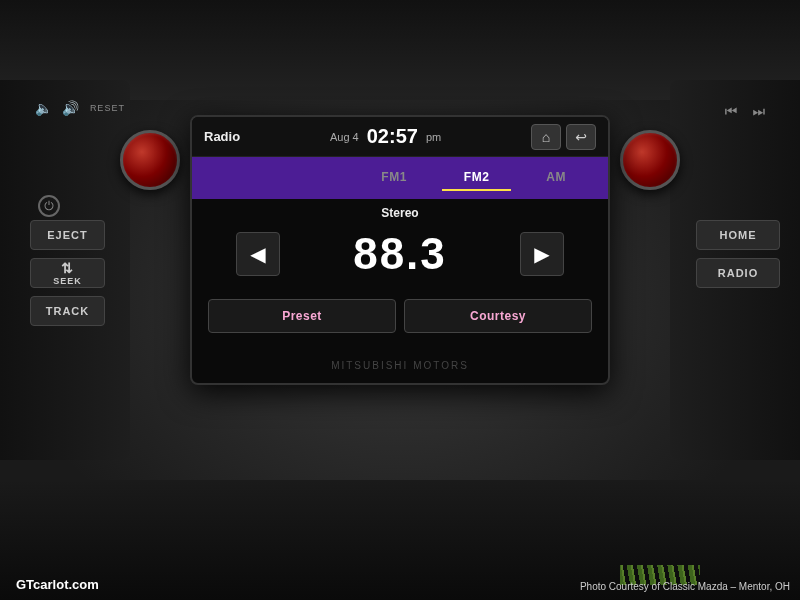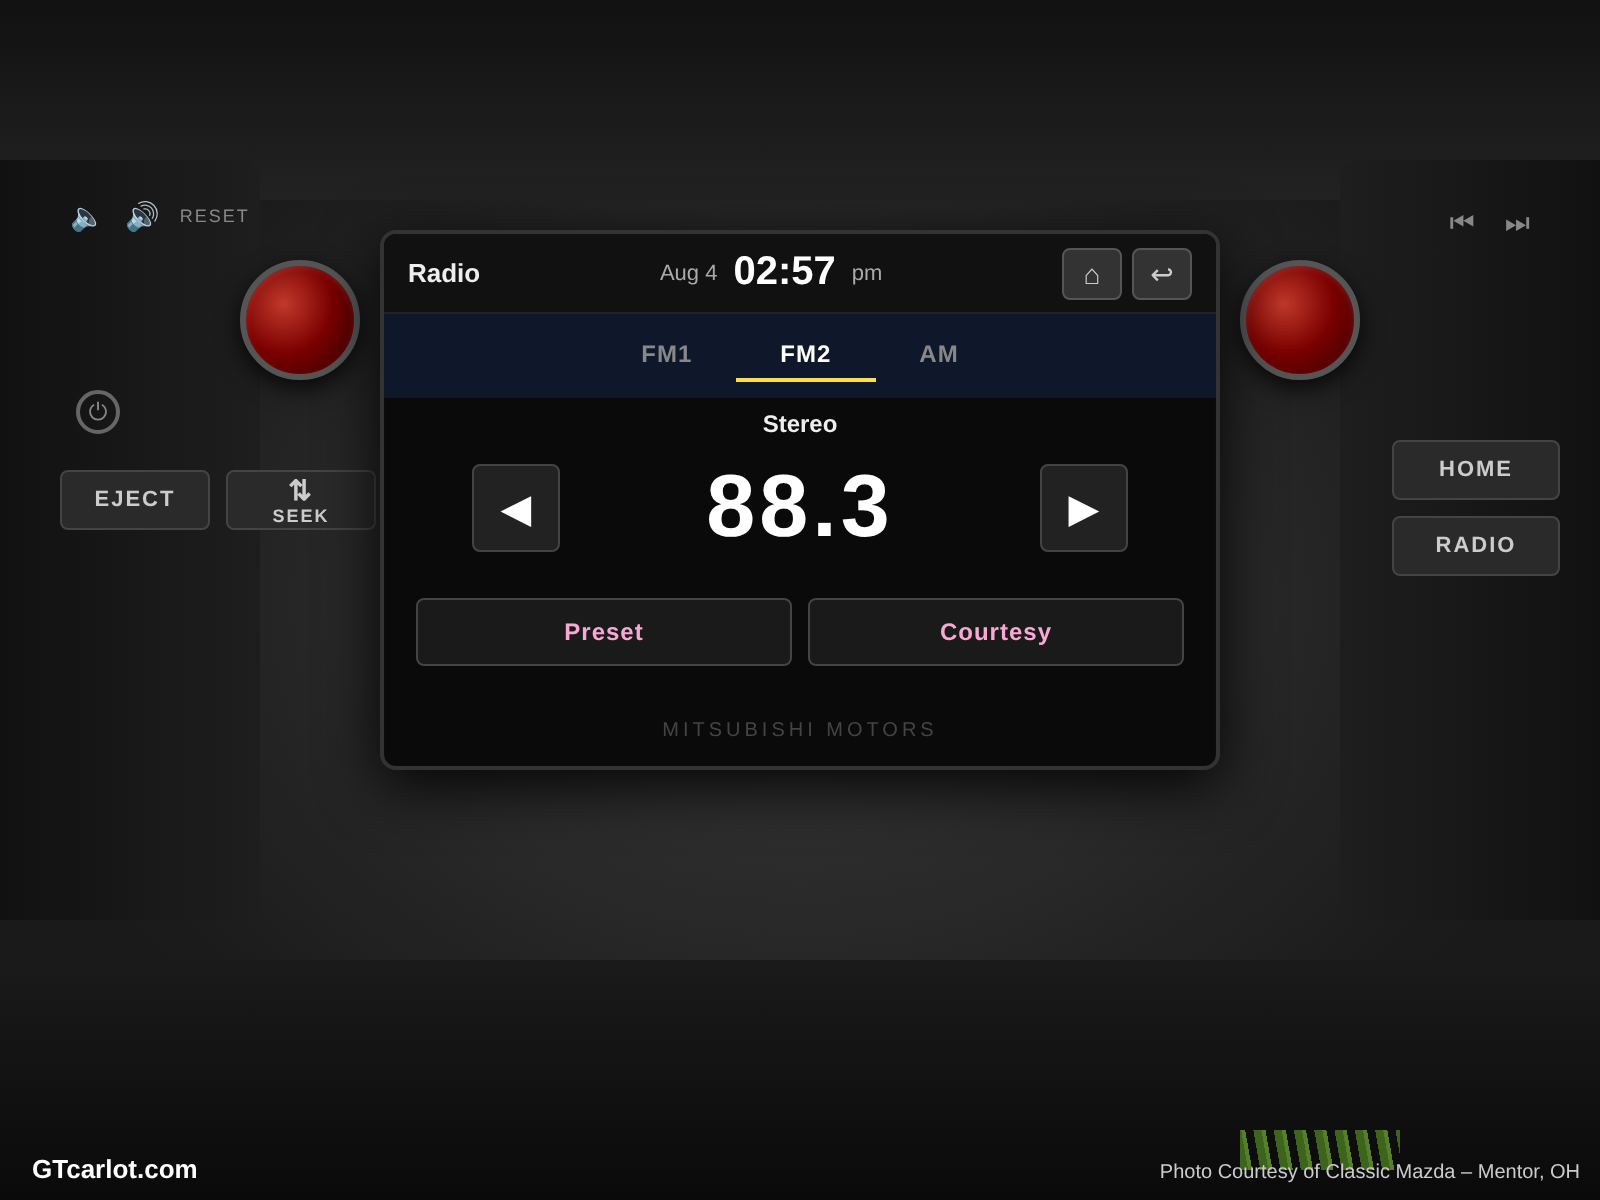--- a/index.html
+++ b/index.html
@@ -65,23 +65,23 @@
       width: 60px; height: 60px;
       border-radius: 50%;
       background: radial-gradient(circle at 35% 35%, #c0392b, #7b0000, #300);
       border: 3px solid #555;
       box-shadow: 0 4px 12px rgba(0,0,0,0.8), inset 0 1px 3px rgba(255,255,255,0.1);
     }
 
     
     .left-buttons {
       position: absolute;
-      top: 235px; left: 30px;
-      display: flex;
-      flex-direction: row;
+      top: 220px; left: 30px;
+      display: flex;
+      flex-direction: column;
       gap: 8px;
     }
 
     .ctrl-btn {
       width: 75px;
       height: 30px;
       background: #2a2a2a;
       border: 1px solid #444;
       border-radius: 4px;
       color: #ccc;
@@ -238,24 +238,24 @@
       font-size: 14px;
       display: flex;
       align-items: center;
       justify-content: center;
       cursor: pointer;
     }
 
     
     .band-tabs {
       display: flex;
-      justify-content: center;
-      gap: 0;
+      justify-content: flex-end;
+      gap: 13px;
       padding: 8px 20px;
-      background: #0f172a;
+      background: #4c1d95;
     }
 
     .band-tab {
       padding: 5px 22px;
       color: #888;
       font-size: 12px;
       font-weight: bold;
       cursor: pointer;
       border-bottom: 2px solid transparent;
       letter-spacing: 0.5px;

